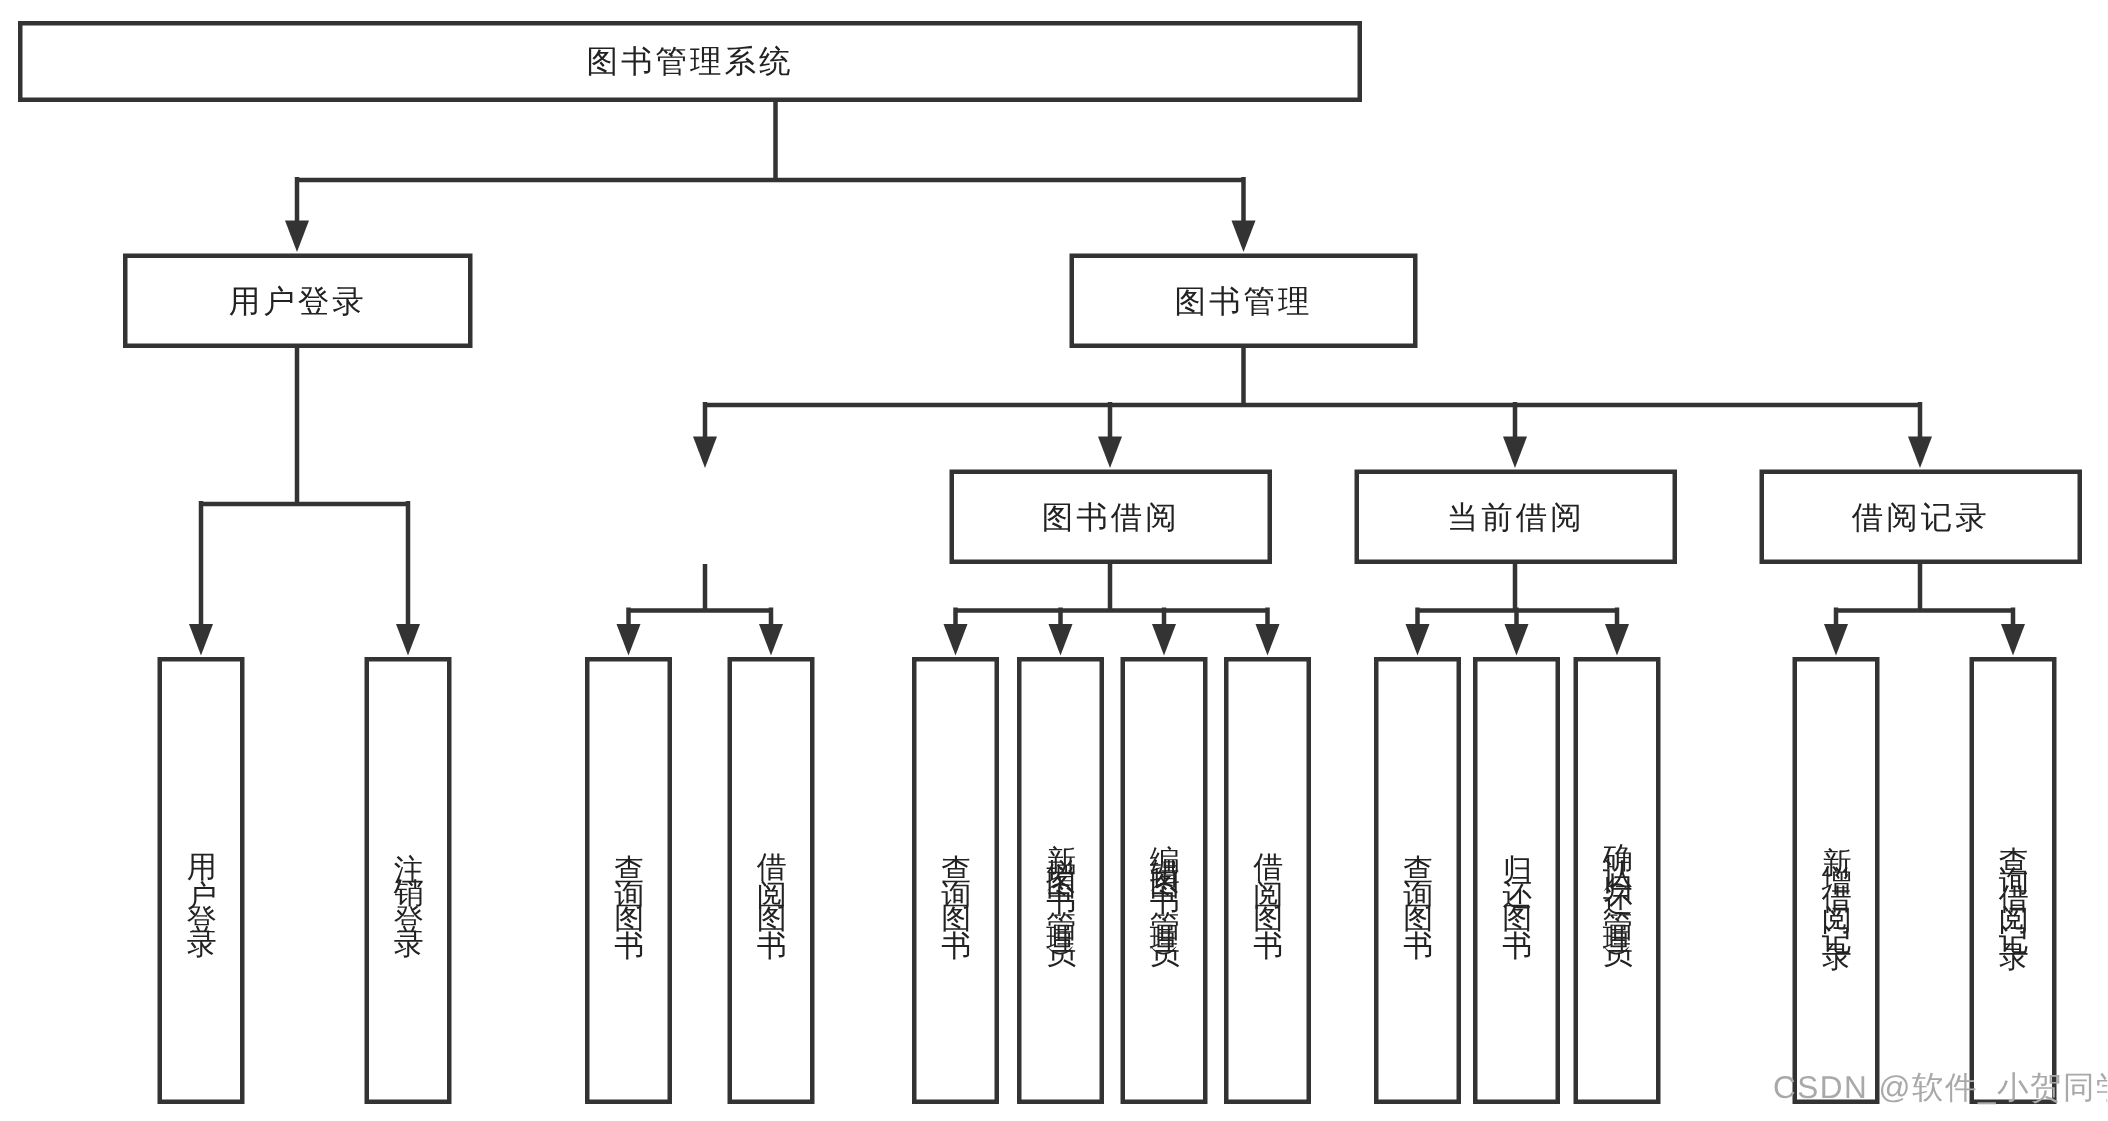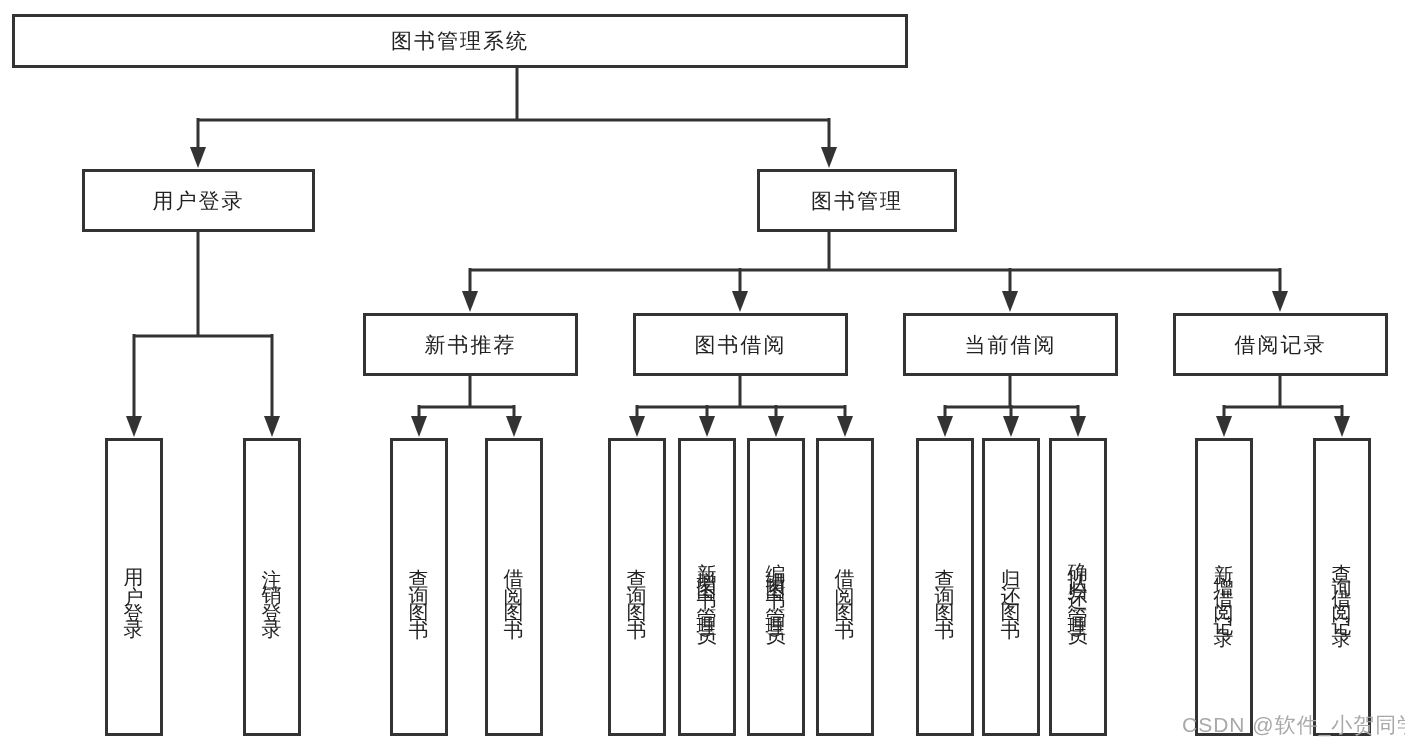--- a/index.html
+++ b/index.html
@@ -96,27 +96,24 @@
     </g>
   </svg>
 
   <div class="box h-box" style="left:12px; top:14px; width:896px; height:54px;">
     <span>图书管理系统</span>
   </div>
 
   <div class="box h-box" style="left:82px; top:169px; width:233px; height:63px;">
     <span>用户登录</span>
   </div>
-  <div class="box h-box" style="left:713px; top:169px; width:200px; height:63px;margin-left:44px;">
+  <div class="box h-box" style="left:713px; top:169px; width:232px; height:63px;">
     <span>图书管理</span>
   </div>
 
-  <div class="box h-box" style="left:363px; top:313px; width:215px; height:63px;">
-    <span>新书推荐</span>
-  </div>
   <div class="box h-box" style="left:633px; top:313px; width:215px; height:63px;">
     <span>图书借阅</span>
   </div>
   <div class="box h-box" style="left:903px; top:313px; width:215px; height:63px;">
     <span>当前借阅</span>
   </div>
   <div class="box h-box" style="left:1173px; top:313px; width:215px; height:63px;">
     <span>借阅记录</span>
   </div>
 

